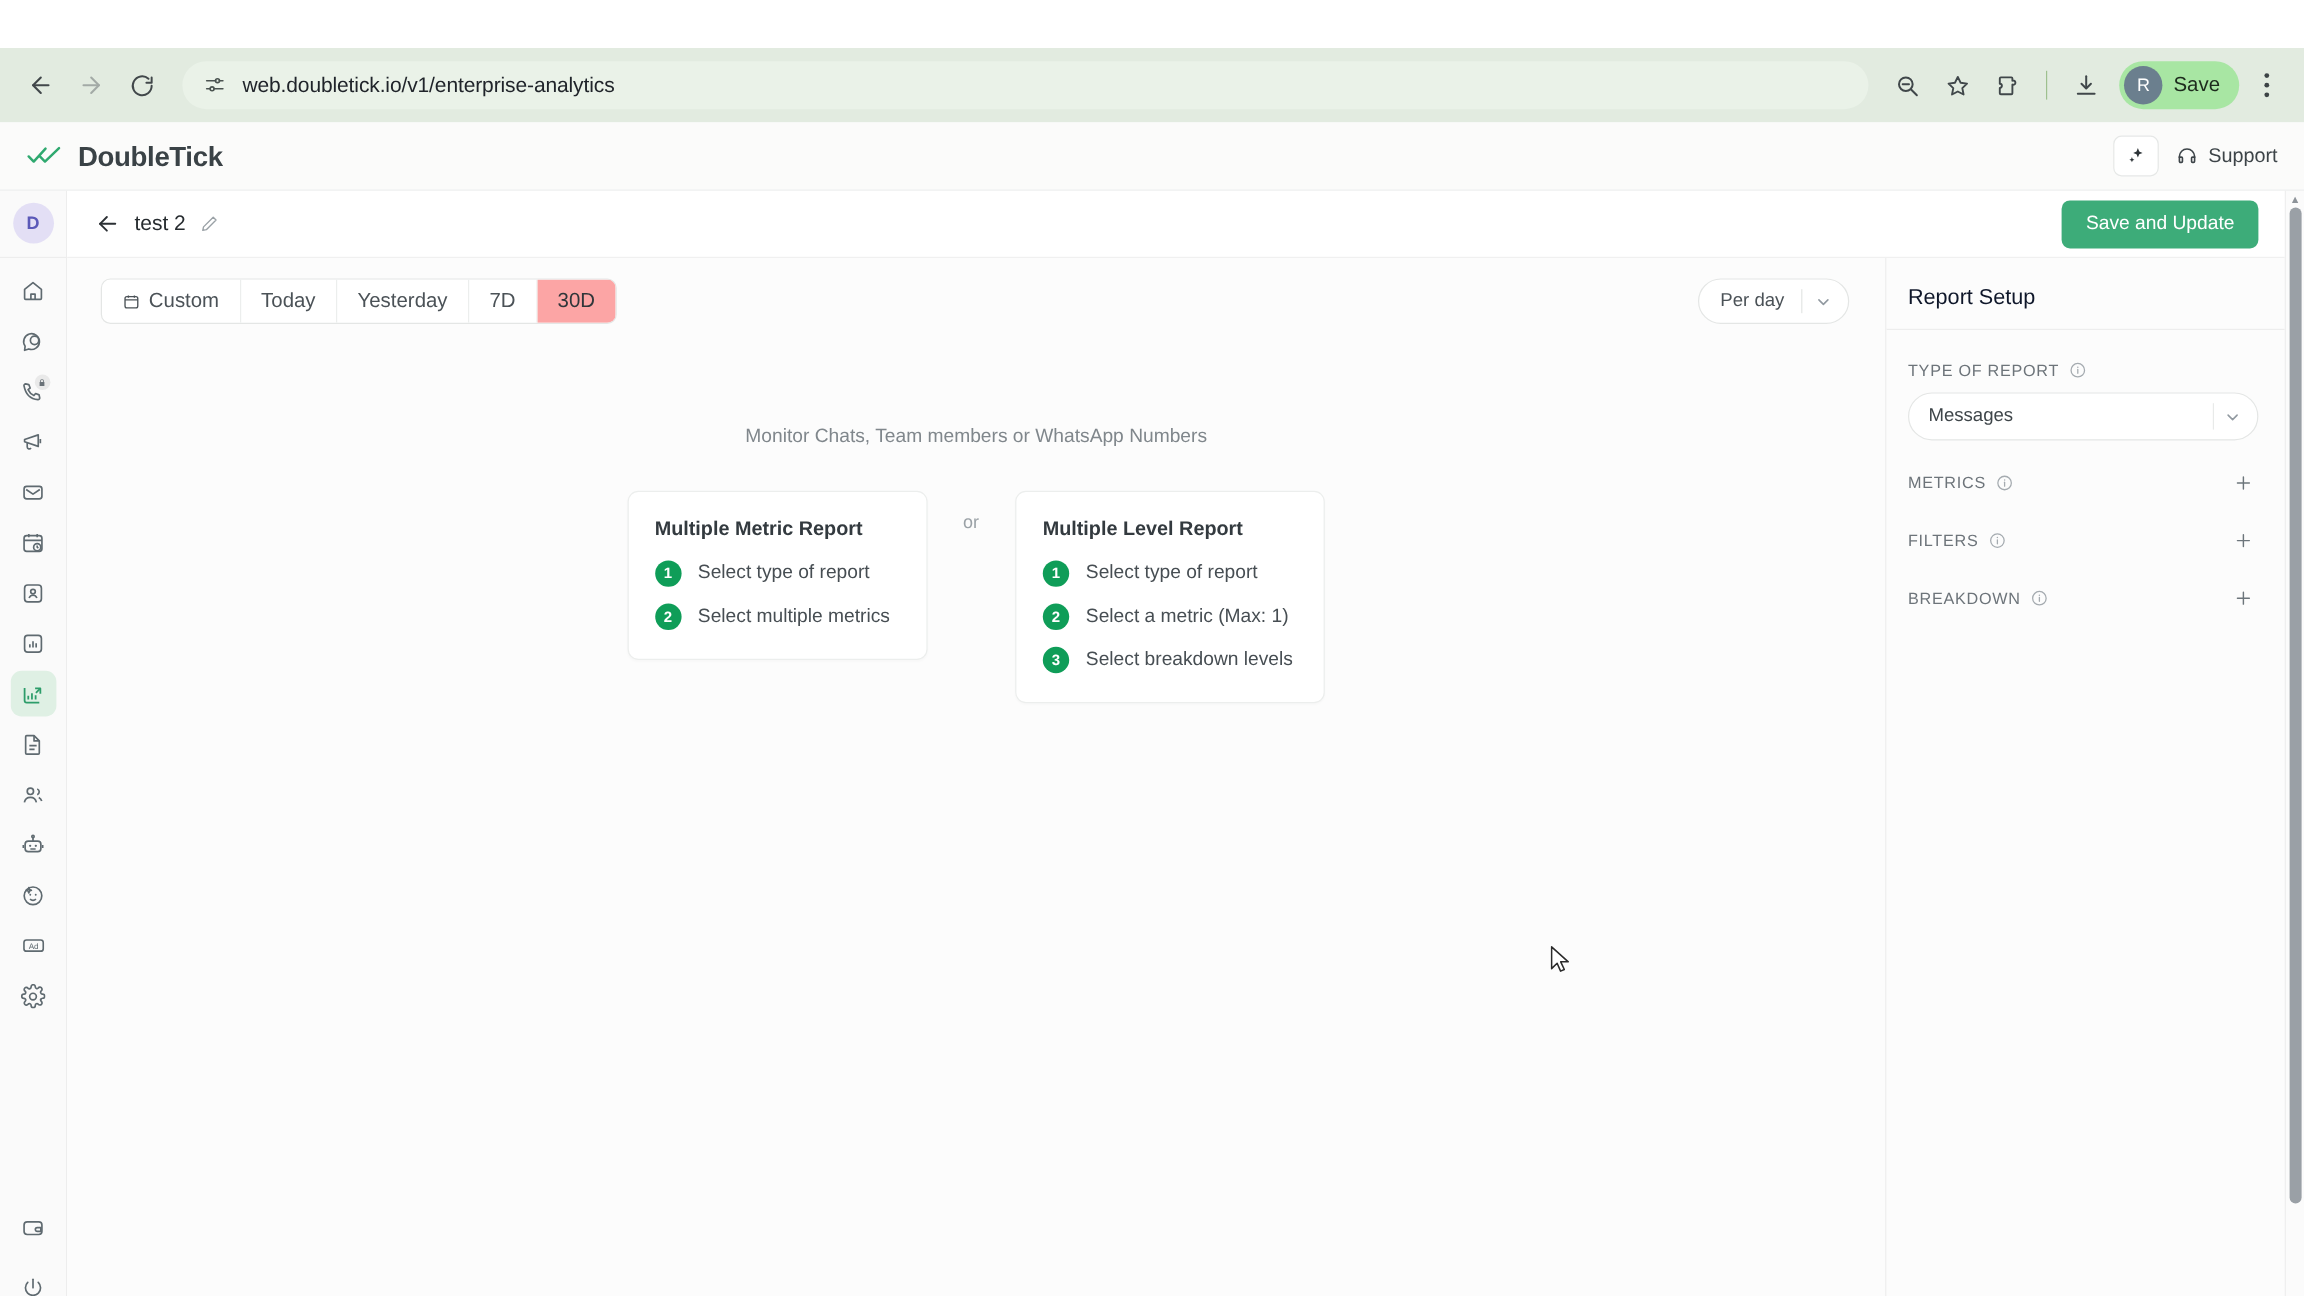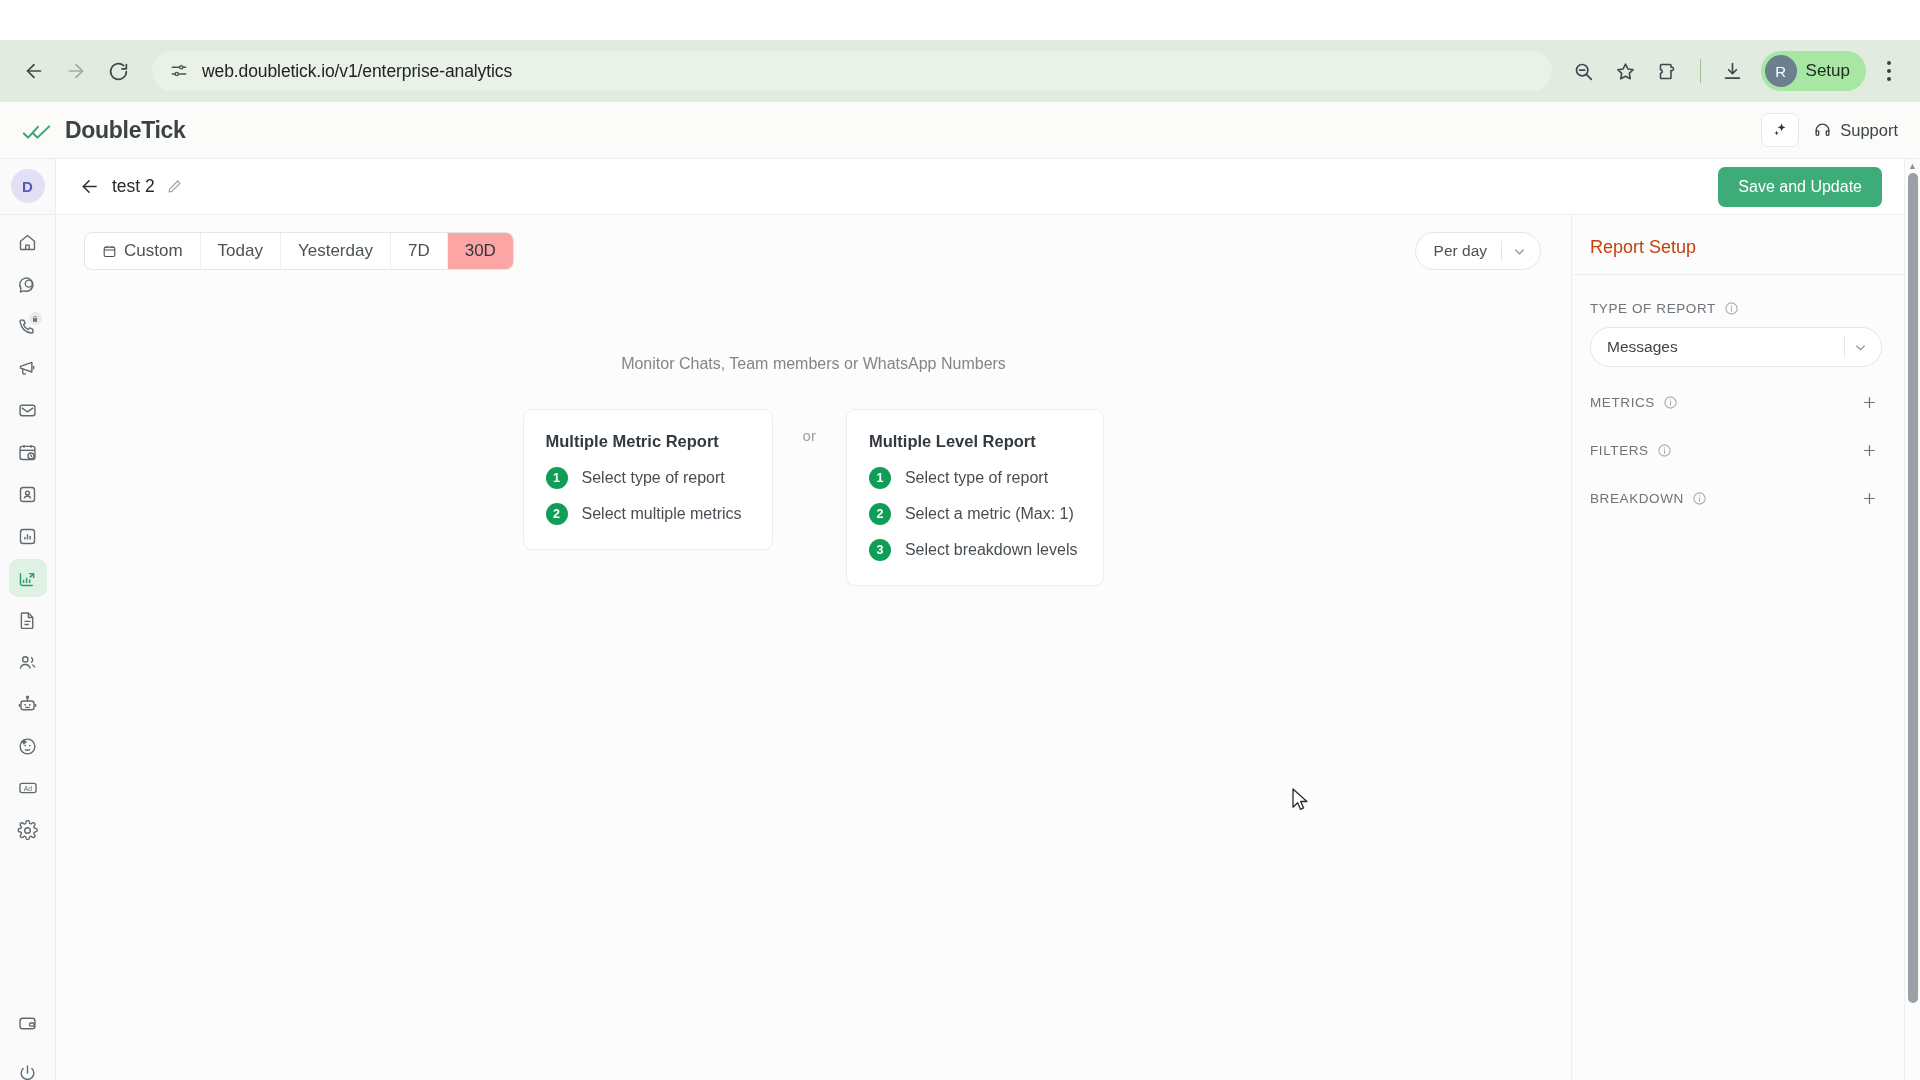--- a/index.html
+++ b/index.html
@@ -68,21 +68,21 @@
   .kebab i { width: 4px; height: 4px; border-radius: 50%; background: #3c4345; display:block; }
 
   
   .app-header {
     width: 1920px; height: 57px;
     background: #fbfbfa;
     border-bottom: 1px solid #eceeed;
     display: flex; align-items: center;
     padding: 0 22px;
   }
-  .brand { display: flex; align-items: flex-end; gap: 13px; }
+  .brand { display: flex; align-items: flex-start; gap: 13px; }
   .brand-logo { width: 30px; height: 24px; color: #2fa96f; display:flex; align-items:center;}
   .brand-name { font-size: 23px; font-weight: bold; color: #3a4246; letter-spacing: -0.3px; }
   .header-right { margin-left: auto; display: flex; align-items: center; gap: 14px; }
   .spark-btn {
     width: 38px; height: 34px; border-radius: 7px;
     border: 1px solid #e6e8e7; background: #fff;
     display:flex; align-items:center; justify-content:center; color:#2e3438;
   }
   .support-link { display:flex; align-items:center; gap: 8px; font-size: 16.5px; color: #3d4448; }
 
@@ -211,21 +211,21 @@
   .step-label { font-size: 16px; color: #474e53; }
   .or-sep { align-self: flex-start; margin-top: 18px; font-size: 15px; color: #9aa1a6; }
 
   
   .right-panel {
     width: 332px; flex: none;
     background: #fcfcfc;
     display: flex; flex-direction: column;
   }
   .rp-head { padding: 22px 22px 16px 18px; border-bottom: 1px solid #ededed; }
-  .rp-title { font-size: 18px; color: #c2410c; }
+  .rp-title { font-size: 18px; color: #0f172a; }
   .rp-body { padding: 26px 22px 0 18px; }
   .rp-label-row { display:flex; align-items:center; gap: 8px; }
   .rp-label {
     font-size: 13.5px; color: #6d747a; letter-spacing: 0.6px;
   }
   .info-i { width: 15px; height: 15px; color: #a5abb0; display:flex; align-items:center; justify-content:center; }
   .rp-select {
     margin-top: 11px;
     height: 40px; border: 1px solid #e4e6e5; border-radius: 22px;
     background: #fff; display: flex; align-items: center;
@@ -320,21 +320,21 @@
   <div class="tb-divider"></div>
   <div class="tb-icon">
     <svg width="21" height="21" viewBox="0 0 24 24" fill="none" stroke="currentColor" stroke-width="1.9" stroke-linecap="round" stroke-linejoin="round">
         <path d="M12 3v11"></path>
         <path d="M7.5 10l4.5 4.5 4.5-4.5"></path>
         <path d="M4 19.5h16"></path>
       </svg>
   </div>
   <div class="profile-chip">
     <div class="profile-avatar">R</div>
-    <div class="profile-label">Setup</div>
+    <div class="profile-label">Save</div>
   </div>
   <div class="kebab">
       <i></i>
       <i></i>
       <i></i>
     </div>
 </div>
 
 <div class="app-header">
   <div class="brand">

